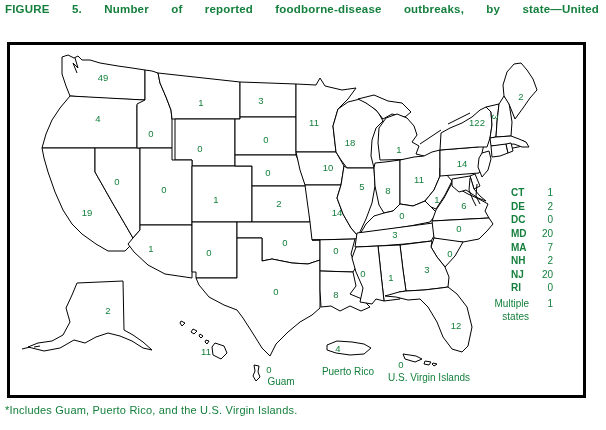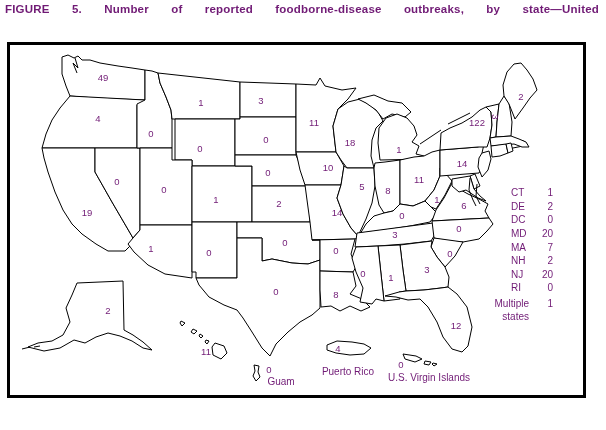--- a/index.html
+++ b/index.html
@@ -1,29 +1,29 @@
 <!DOCTYPE html>
 <html><head>
 <meta charset="utf-8">
 <style>
   html,body{margin:0;padding:0;background:#fff;}
   #canvas{position:relative;width:606px;height:430px;background:#fff;overflow:hidden;
-          font-family:"Liberation Sans","DejaVu Sans",sans-serif;color:#701a75;border-radius:18px;}
+          font-family:"Liberation Sans","DejaVu Sans",sans-serif;color:#15803d;border-radius:18px;}
   #map-svg{position:absolute;left:0;top:0;}
   .st{fill:#fff;stroke:#000;stroke-width:1;stroke-linejoin:round;}
   .ln{fill:none;stroke:#000;stroke-width:1;stroke-linejoin:round;}
   .title{position:absolute;left:5px;top:3px;width:594px;font-size:11.5px;font-weight:bold;line-height:13.5px;letter-spacing:0.2px;}
   .title .l1{text-align:justify;text-align-last:justify;}
   .footnote{position:absolute;left:5px;top:404px;font-size:11px;letter-spacing:0.2px;}
   .v{position:absolute;transform:translate(-50%,-50%);font-size:9.5px;white-space:nowrap;}
   .v.rot{transform:translate(-50%,-50%) rotate(90deg);}
   .t{position:absolute;transform:translate(-50%,-50%);font-size:10px;white-space:nowrap;}
   .legend{position:absolute;left:489px;top:187px;width:68px;font-size:10px;}
   .lrow{position:relative;height:13.65px;}
-  .llab{position:absolute;left:22px;top:0;}
+  .llab{position:absolute;left:22px;top:0;font-weight:bold;}
   .lval{position:absolute;right:4px;top:0;width:22px;text-align:right;}
   .lmulti{position:absolute;left:489px;top:298px;width:40px;text-align:right;font-size:10px;line-height:12.5px;}
   .lmultival{position:absolute;left:531px;top:298px;width:22px;text-align:right;font-size:10px;}
 </style>
 </head>
 <body>
 
 <div id="canvas">
 
   <div class="title">
@@ -176,14 +176,15 @@
       <span class="lval">20</span>
     </div>
     <div class="lrow">
       <span class="llab">RI</span>
       <span class="lval">0</span>
     </div>
   </div>
   <div class="lmulti">Multiple states</div>
   <div class="lmultival">1</div>
 
+  <div class="footnote">*Includes Guam, Puerto Rico, and the U.S. Virgin Islands.</div>
 
 </div>
 
 </body></html>

